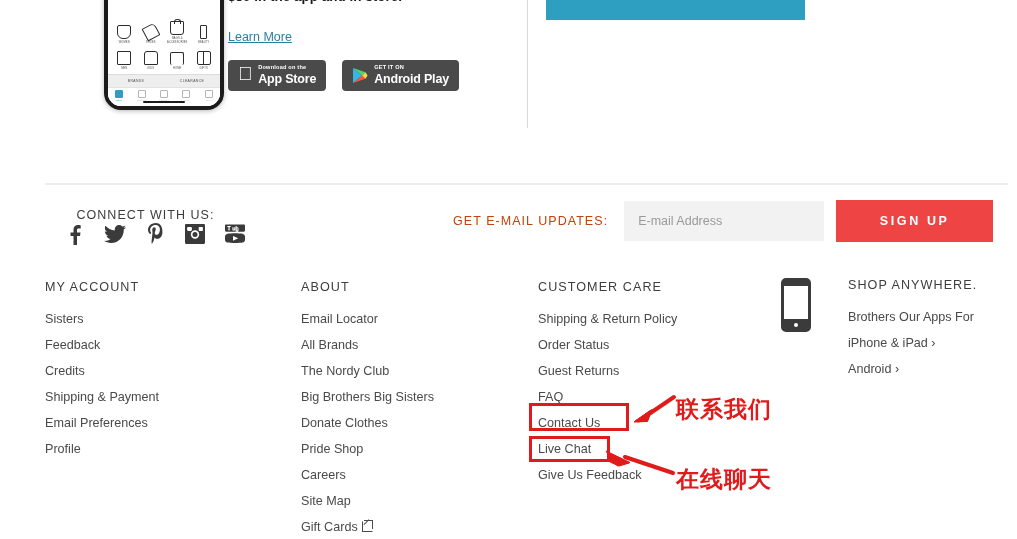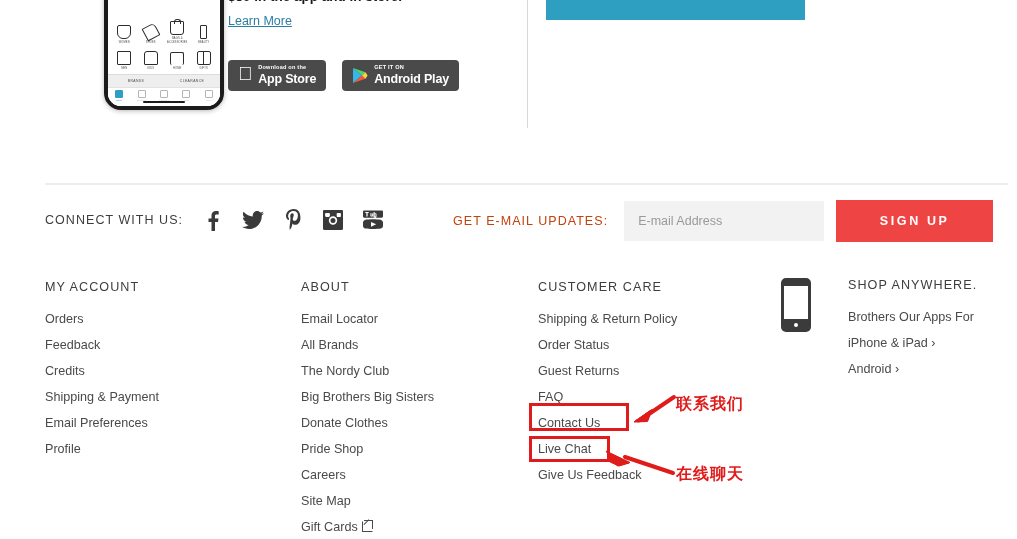--- a/index.html
+++ b/index.html
@@ -130,21 +130,21 @@
   #promo-copy { position: absolute; left: 228px; top: -12px; width: 290px; }
   #promo-headline {
     font-weight: bold;
     font-size: 13.5px;
     color: #1a1a1a;
     line-height: 1.35;
     margin: 0;
   }
   #learn-more {
     display: inline-block;
-    margin-top: 8px;
+    margin-top: 24px;
     font-size: 12.5px;
     color: #2a7ea3;
     text-decoration: underline;
     cursor: pointer;
   }
   #store-badges { position: absolute; left: 228px; top: 60px; display: flex; gap: 16px; }
   .badge {
     height: 31px;
     background: #4a4a4a;
     border-radius: 4px;
@@ -176,21 +176,21 @@
 
   
   #footer-rule {
     position: absolute;
     left: 45px; top: 183px;
     width: 963px; height: 2px;
     background: #eceded;
   }
 
   
-  #connect-row { position: absolute; left: 45px; top: 208px; display: flex; align-items: center; }
+  #connect-row { position: absolute; left: 45px; top: 208px; display: flex; align-items: center; flex-direction: column; }
   #connect-label {
     font-size: 12.5px;
     letter-spacing: 1.05px;
     color: #3d3d3d;
     text-transform: uppercase;
   }
   #social-icons { display: flex; align-items: center; gap: 18px; margin-left: 19px; }
   .social {
     width: 22px; height: 24px;
     display: flex; align-items: center; justify-content: center;
@@ -324,21 +324,21 @@
     position: absolute;
     border: 3px solid #e01b1b;
     box-sizing: border-box;
     pointer-events: none;
   }
   #box-contact { left: 529px; top: 403px; width: 100px; height: 28px; }
   #box-livechat { left: 529px; top: 436px; width: 81px; height: 26px; }
   .anno-text {
     position: absolute;
     color: #e01b1b;
-    font-size: 16px;
+    font-size: 23px;
     font-weight: bold;
     letter-spacing: 1px;
     font-family: "DejaVu Sans", sans-serif;
     white-space: nowrap;
   }
   #anno-contact-text { left: 676px; top: 394px; }
   #anno-livechat-text { left: 676px; top: 464px; }
   .anno-arrow { position: absolute; pointer-events: none; }
 </style>
 </head>
@@ -479,21 +479,21 @@
 </div>
 
 <div id="email-row">
   <span id="email-label">GET E-MAIL UPDATES:</span>
   <input id="email-input" type="text" placeholder="E-mail Address" style="">
   <button id="signup-btn">SIGN UP</button>
 </div>
 
 <div class="fcol" id="col-account">
   <div class="fcol-title">MY ACCOUNT</div>
-  <a class="flink">Orders</a>
+  <a class="flink">Sisters</a>
   <a class="flink">Feedback</a>
   <a class="flink">Credits</a>
   <a class="flink">Shipping &amp; Payment</a>
   <a class="flink">Email Preferences</a>
   <a class="flink">Profile</a>
 </div>
 
 <div class="fcol" id="col-about">
   <div class="fcol-title">ABOUT</div>
   <a class="flink">Email Locator</a>

